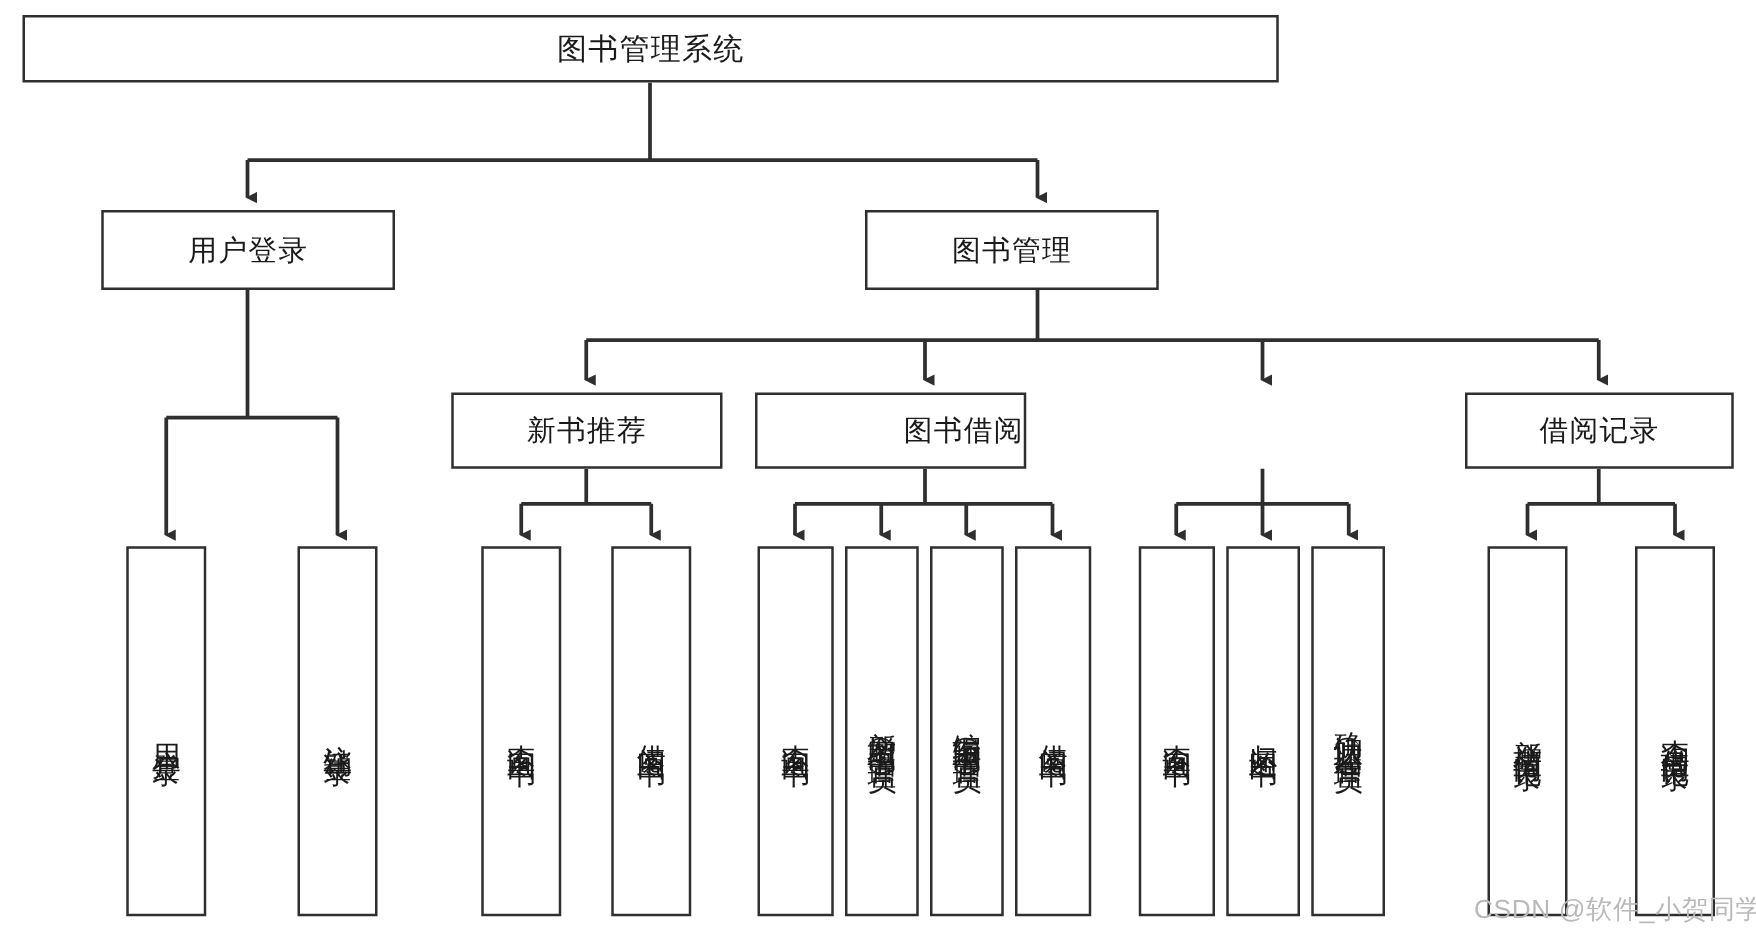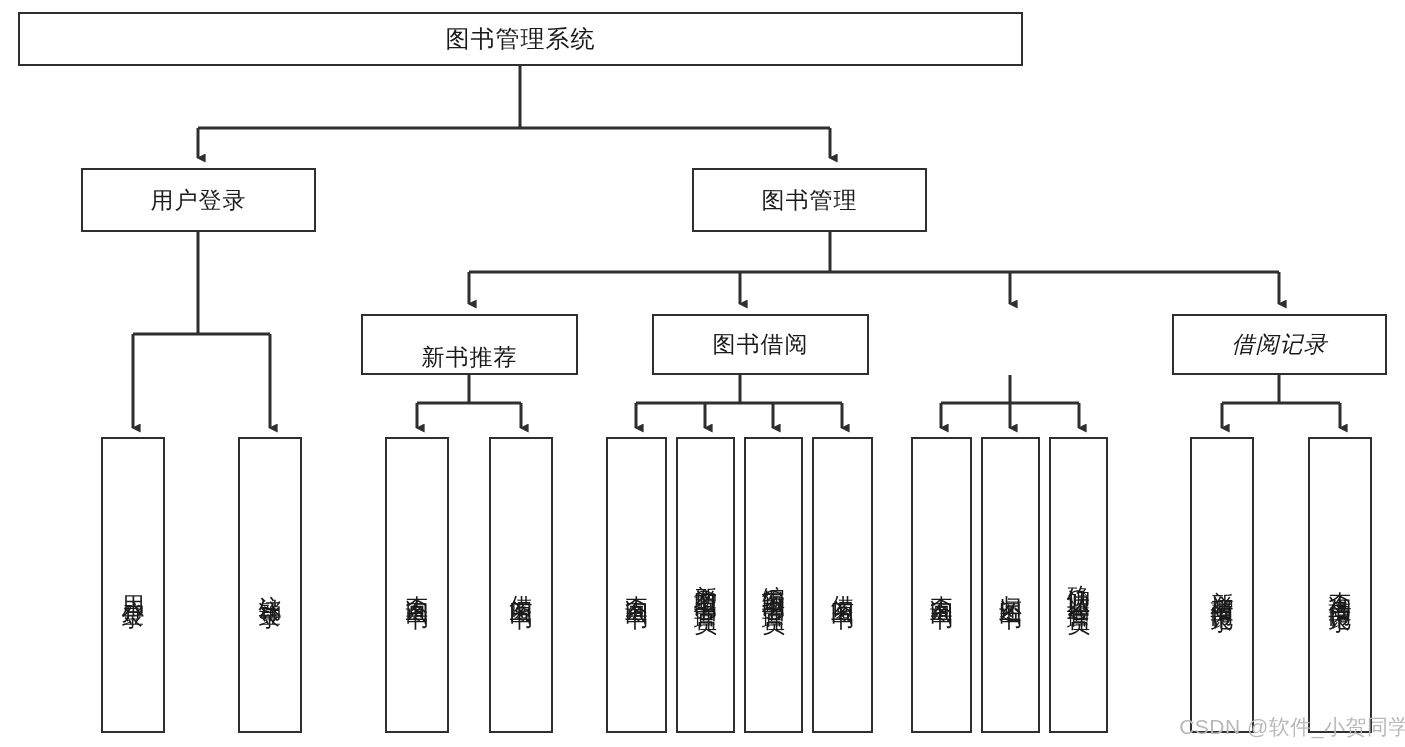--- a/index.html
+++ b/index.html
@@ -121,27 +121,27 @@
     <span>图书管理系统</span>
   </div>
 
   <div class="node horiz" style="left:81px; top:168px; width:235px; height:64px;">
     <span>用户登录</span>
   </div>
   <div class="node horiz" style="left:692px; top:168px; width:235px; height:64px;">
     <span>图书管理</span>
   </div>
 
-  <div class="node horiz" style="left:361px; top:314px; width:217px; height:61px;align-items:flex-end;">
+  <div class="node horiz" style="left:361px; top:314px; width:217px; height:61px;">
     <span>新书推荐</span>
   </div>
-  <div class="node horiz" style="left:652px; top:314px; width:217px; height:61px;">
+  <div class="node horiz" style="left:604px; top:314px; width:217px; height:61px;justify-content:flex-end;">
     <span>图书借阅</span>
   </div>
-  <div class="node horiz" style="left:1172px; top:314px; width:215px; height:61px;font-style:italic;">
+  <div class="node horiz" style="left:1172px; top:314px; width:215px; height:61px;">
     <span>借阅记录</span>
   </div>
 
   <div class="node vert" style="left:101px; top:437px; width:64px; height:296px;">
     <span class="vtext">用户登录</span>
   </div>
   <div class="node vert" style="left:238px; top:437px; width:64px; height:296px;">
     <span class="vtext">注销登录</span>
   </div>
 

